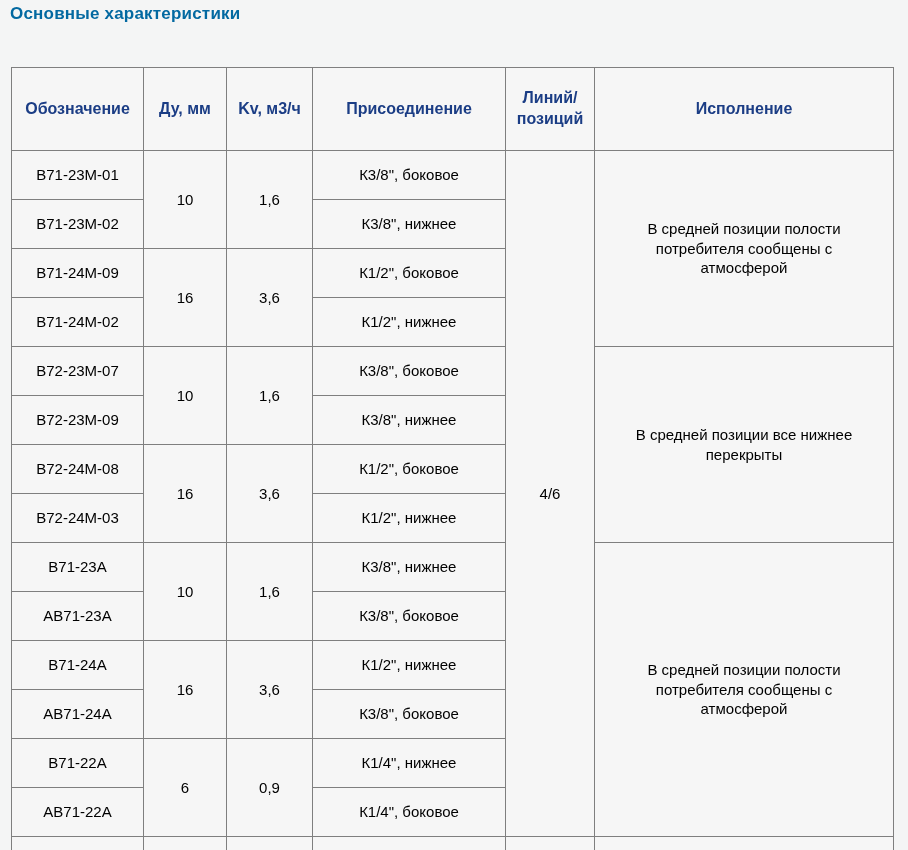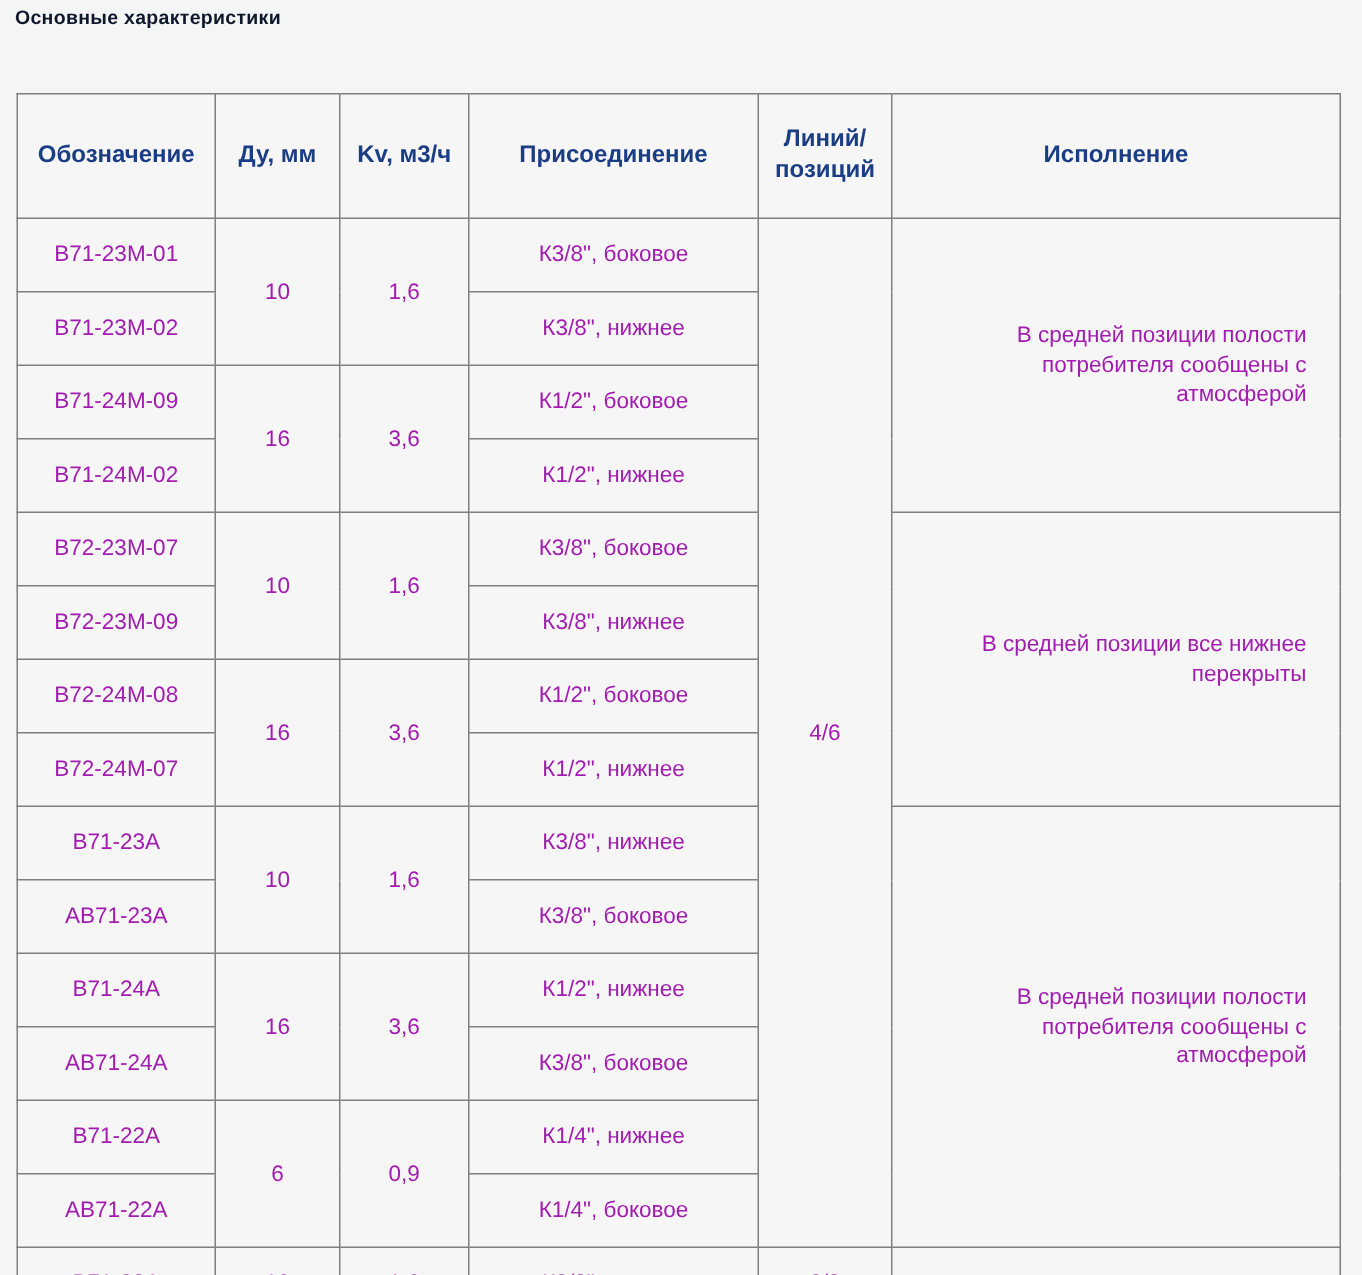--- a/index.html
+++ b/index.html
@@ -7,23 +7,23 @@
     padding: 0;
   }
   body {
     width: 908px;
     height: 850px;
     overflow: hidden;
     background: #f4f5f5;
     font-family: "Liberation Sans", sans-serif;
   }
   .page-title {
-    font-size: 13px;
+    font-size: 17px;
     font-weight: bold;
-    color: #0f172a;
+    color: #0369a1;
     margin: 4px 5px 0 10px;
     letter-spacing: 0.2px;
   }
   table.spec-table {
     border-collapse: collapse;
     margin: 43px 0 0 11px;
     background: #f6f6f6;
     table-layout: fixed;
     width: 882px;
   }
@@ -35,27 +35,26 @@
   }
   .spec-table th {
     color: #1b3d85;
     font-size: 16px;
     font-weight: bold;
     height: 80px;
     line-height: 1.3;
   }
   .spec-table td {
     font-size: 15px;
-    color: #a21caf;
+    color: #000000;
     height: 46px;
     line-height: 1.3;
   }
   .spec-table td.exec-cell {
     padding: 0 22px;
-    text-align: right;
   }
 </style>
 </head>
 <body>
 
 <div class="page-title">Основные характеристики</div>
 
 <table class="spec-table">
   <colgroup>
     <col style="width:132px">
@@ -109,21 +108,21 @@
       <td>В72-23М-09</td>
       <td>К3/8", нижнее</td>
     </tr>
     <tr>
       <td>В72-24М-08</td>
       <td rowspan="2">16</td>
       <td rowspan="2">3,6</td>
       <td>К1/2", боковое</td>
     </tr>
     <tr>
-      <td>В72-24М-07</td>
+      <td>В72-24М-03</td>
       <td>К1/2", нижнее</td>
     </tr>
 
     <tr>
       <td>В71-23А</td>
       <td rowspan="2">10</td>
       <td rowspan="2">1,6</td>
       <td>К3/8", нижнее</td>
       <td rowspan="6" class="exec-cell">В средней позиции полости потребителя сообщены с атмосферой</td>
     </tr>

